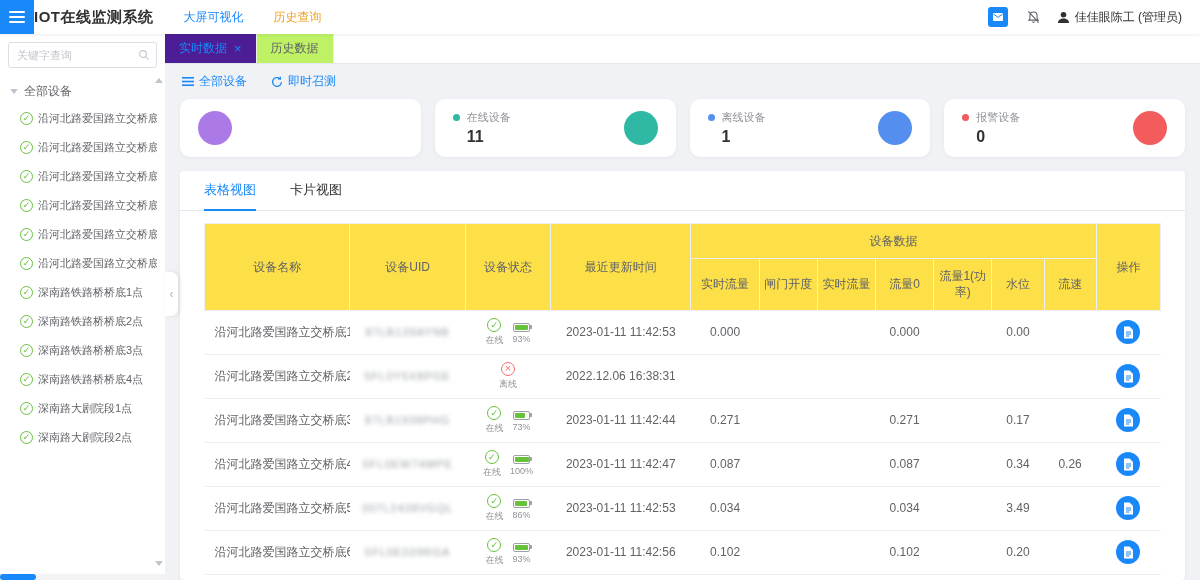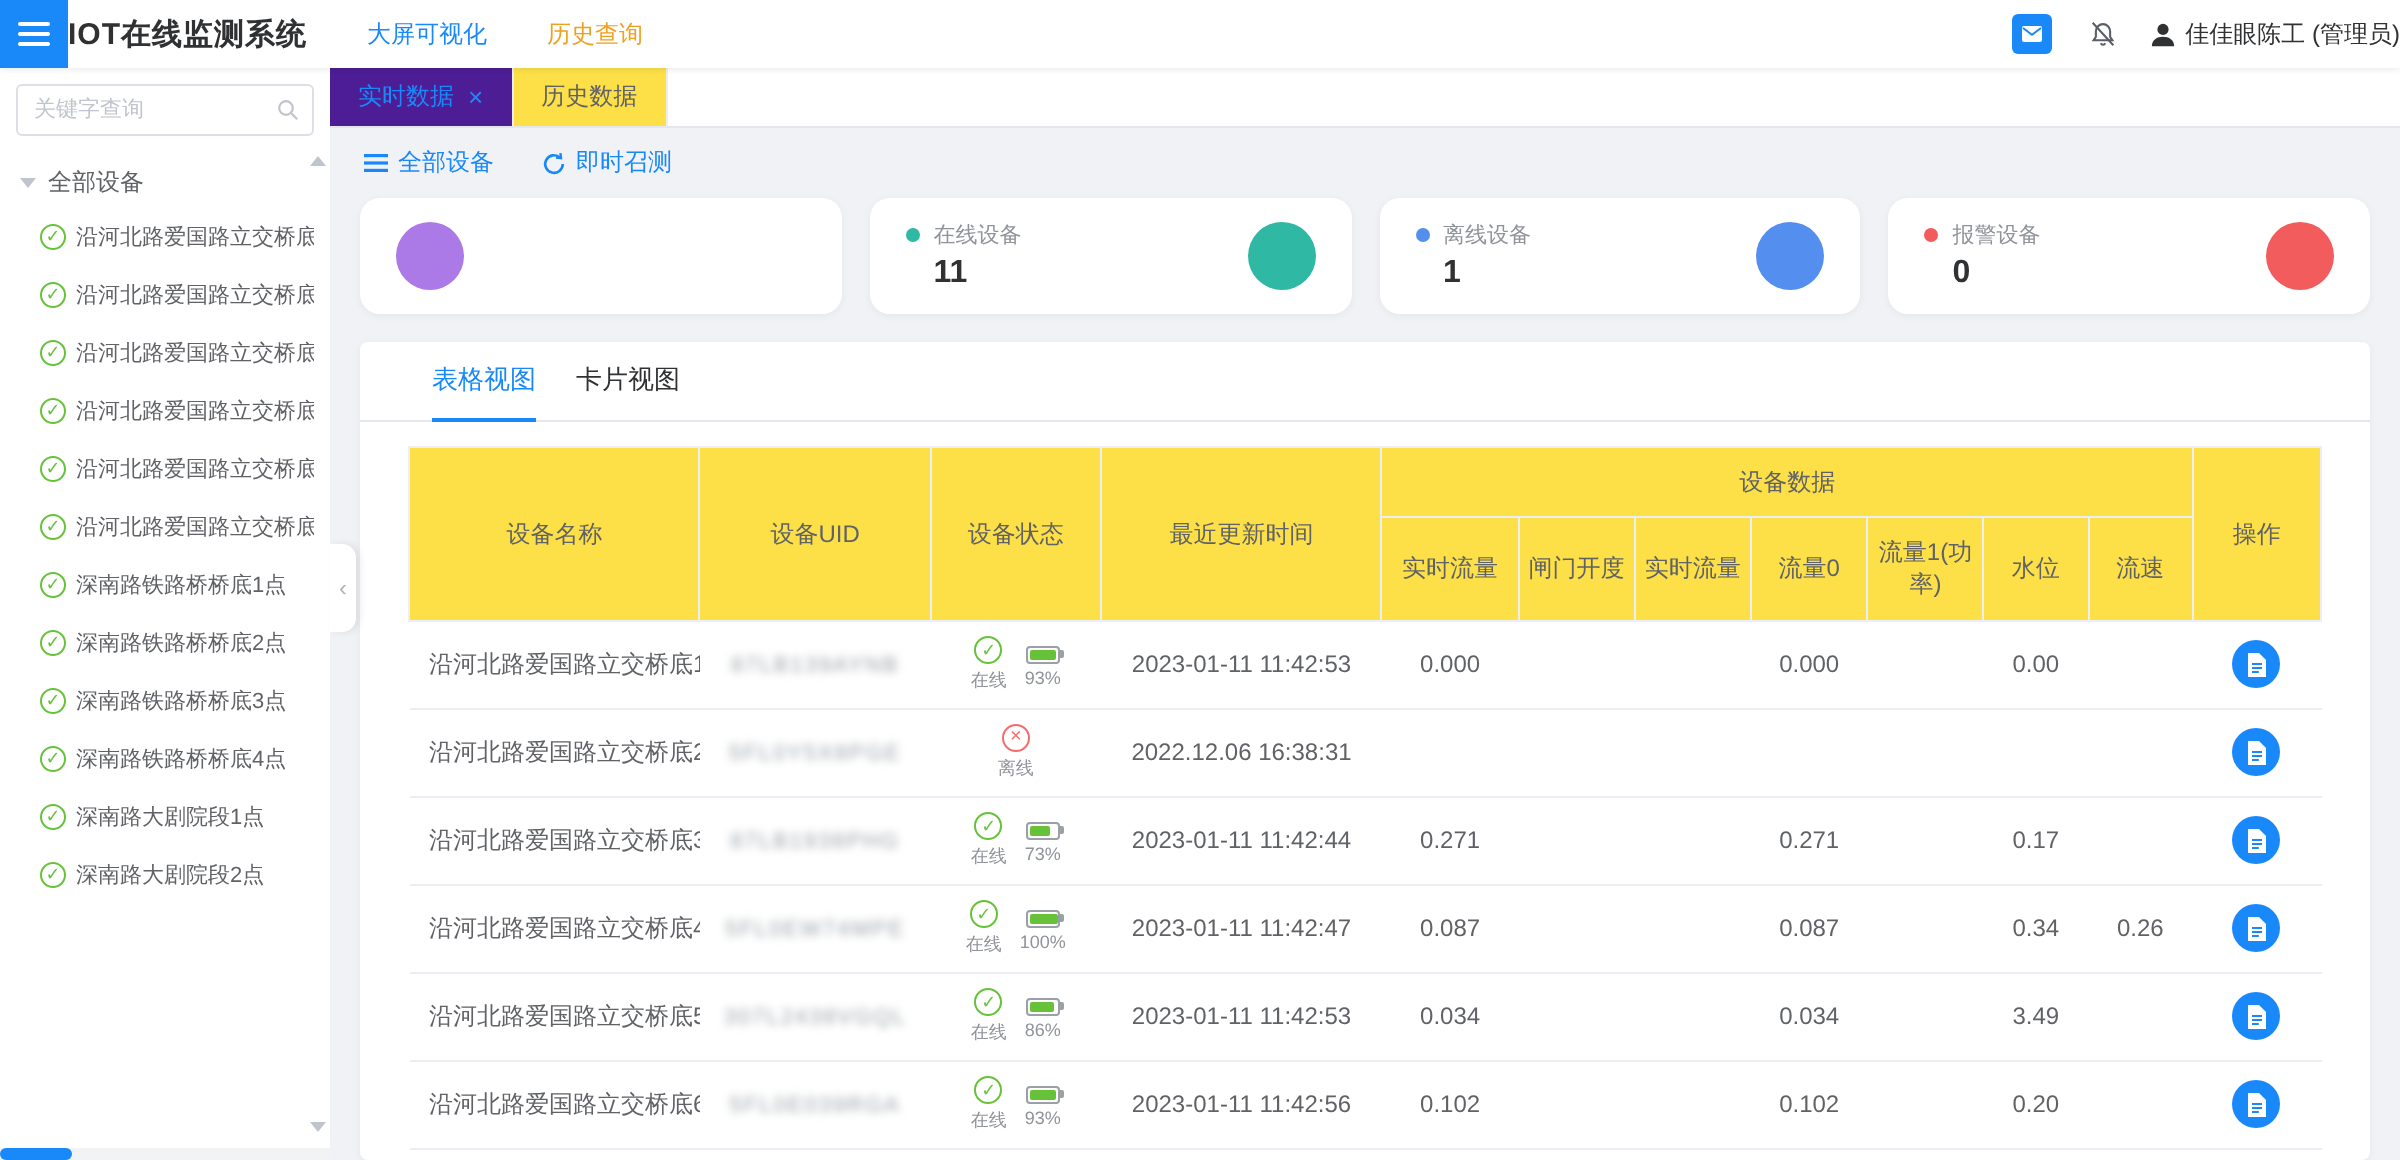--- a/index.html
+++ b/index.html
@@ -11,21 +11,21 @@
   .topbar{flex:0 0 34px;height:34px;background:#fff;display:flex;align-items:center;box-shadow:0 1px 3px rgba(0,0,0,.08);position:relative;z-index:6}
   .burger{width:34px;height:34px;background:#1989fa;display:flex;flex-direction:column;justify-content:center;align-items:center;gap:3px;cursor:pointer}
   .burger i{display:block;width:16px;height:2px;background:#fff;border-radius:1px}
   .app-title{font-size:15px;font-weight:bold;color:#303133;letter-spacing:.5px}
   .nav-link{font-size:12px;margin-left:30px;cursor:pointer;text-decoration:none}
   .nav-blue{color:#1989fa}
   .nav-orange{color:#f0a020}
   .top-spacer{flex:1}
   .msg-btn{width:20px;height:20px;border-radius:3px;background:#1989fa;display:flex;align-items:center;justify-content:center;margin-right:18px;cursor:pointer}
   .bell-btn{margin-right:16px;cursor:pointer;display:flex;align-items:center}
-  .user-box{display:flex;align-items:center;gap:5px;font-size:12px;color:#303133;cursor:pointer;white-space:nowrap}
+  .user-box{display:flex;align-items:center;gap:5px;font-size:12px;color:#303133;margin-right:18px;cursor:pointer;white-space:nowrap}
 
   .main-row{flex:1;display:flex;min-height:0;position:relative}
 
   
   .sidebar{flex:0 0 165px;width:165px;background:#fff;padding:8px 8px 0 8px;position:relative;overflow:hidden}
   .search-box{position:relative;margin-bottom:10px}
   .search-box input{width:100%;height:26px;border:1px solid #dcdfe6;border-radius:3px;padding:0 24px 0 8px;font-size:11px;color:#606266;outline:none;background:#fff}
   .search-box input::placeholder{color:#c0c4cc}
   .search-icon{position:absolute;right:7px;top:7px;display:flex}
   .tree-root{display:flex;align-items:center;gap:6px;font-size:12px;color:#606266;height:26px;cursor:pointer;padding-left:2px}
@@ -35,36 +35,36 @@
   .tree-label{overflow:hidden;text-overflow:clip}
   .scroll-up{position:absolute;top:44px;right:2px;width:0;height:0;border-left:4px solid transparent;border-right:4px solid transparent;border-bottom:5px solid #c0c4cc;cursor:pointer}
   .scroll-down{position:absolute;bottom:14px;right:2px;width:0;height:0;border-left:4px solid transparent;border-right:4px solid transparent;border-top:5px solid #c0c4cc;cursor:pointer}
   .h-scroll{position:absolute;left:0;bottom:0;width:165px;height:6px;background:#f1f3f5}
   .h-thumb{width:36px;height:6px;background:#1989fa;border-radius:3px;cursor:pointer}
   .collapse-handle{position:absolute;left:165px;top:238px;width:13px;height:44px;background:#fff;border-radius:0 7px 7px 0;box-shadow:2px 0 4px rgba(0,0,0,.08);display:flex;align-items:center;justify-content:center;color:#b0b3b8;font-size:12px;cursor:pointer;z-index:5}
 
   
   .content{flex:1;display:flex;flex-direction:column;min-width:0}
   .tabstrip{flex:0 0 30px;height:30px;background:#fff;display:flex;border-bottom:1px solid #e4e7ed}
-  .tab{display:flex;align-items:center;gap:7px;padding:0 14px;font-size:12px;color:#606266;cursor:pointer;border-right:1px solid #ededed;background:#fde047}
+  .tab{display:flex;align-items:center;gap:7px;padding:0 14px;font-size:12px;color:#606266;cursor:pointer;border-right:1px solid #ededed;background:#bef264}
   .tab.active{background:#4c1d95;color:#1989fa}
   .tab .tab-close{font-size:13px;line-height:1;color:#1989fa;cursor:pointer}
   .toolbar{display:flex;align-items:center;gap:24px;padding:9px 17px 7px;font-size:12px}
   .tool-link{display:flex;align-items:center;gap:5px;color:#1989fa;cursor:pointer;text-decoration:none}
 
   .stats{display:flex;gap:14px;margin:2px 15px 14px}
   .stat-card{flex:1;background:#fff;border-radius:10px;height:58px;display:flex;align-items:center;justify-content:space-between;padding:0 18px;box-shadow:0 1px 4px rgba(0,0,0,.05)}
   .stat-top{display:flex;align-items:center;gap:7px}
   .dot{width:7px;height:7px;border-radius:50%}
   .stat-label{font-size:11px;color:#909399}
   .stat-value{font-size:16px;font-weight:bold;color:#303133;margin-left:14px;margin-top:3px}
   .stat-circle{width:34px;height:34px;border-radius:50%;flex:0 0 34px}
 
   .panel{flex:1;background:#fff;border-radius:4px;margin:0 15px;overflow:hidden;display:flex;flex-direction:column;box-shadow:0 1px 4px rgba(0,0,0,.05);min-height:0}
-  .view-tabs{flex:0 0 40px;display:flex;gap:20px;padding:0 36px;height:40px;border-bottom:1px solid #e4e7ed}
+  .view-tabs{flex:0 0 40px;display:flex;gap:34px;padding:0 24px;height:40px;border-bottom:1px solid #e4e7ed}
   .vtab{display:flex;align-items:center;font-size:13px;color:#303133;cursor:pointer;border-bottom:2px solid transparent;margin-bottom:-1px}
   .vtab.active{color:#1989fa;border-bottom-color:#1989fa}
   .table-wrap{padding:12px 24px 0;flex:1;overflow:hidden}
   table{width:100%;border-collapse:collapse;table-layout:fixed;font-size:12px}
   thead th{background:#fde047;border:1px solid #ebeef5;color:#606266;font-weight:normal;padding:9px 3px;text-align:center;line-height:1.35}
   tbody td{border-bottom:1px solid #ebeef5;text-align:center;color:#606266;height:44px;padding:2px 4px;overflow:hidden;white-space:nowrap}
   td.name-cell{text-align:left;padding-left:10px}
   .uid{filter:blur(2px);color:#9aa0a6;font-size:11px;letter-spacing:1px}
   .status-wrap{display:flex;align-items:center;justify-content:center;gap:9px}
   .status-col{display:flex;flex-direction:column;align-items:center;gap:2px}

